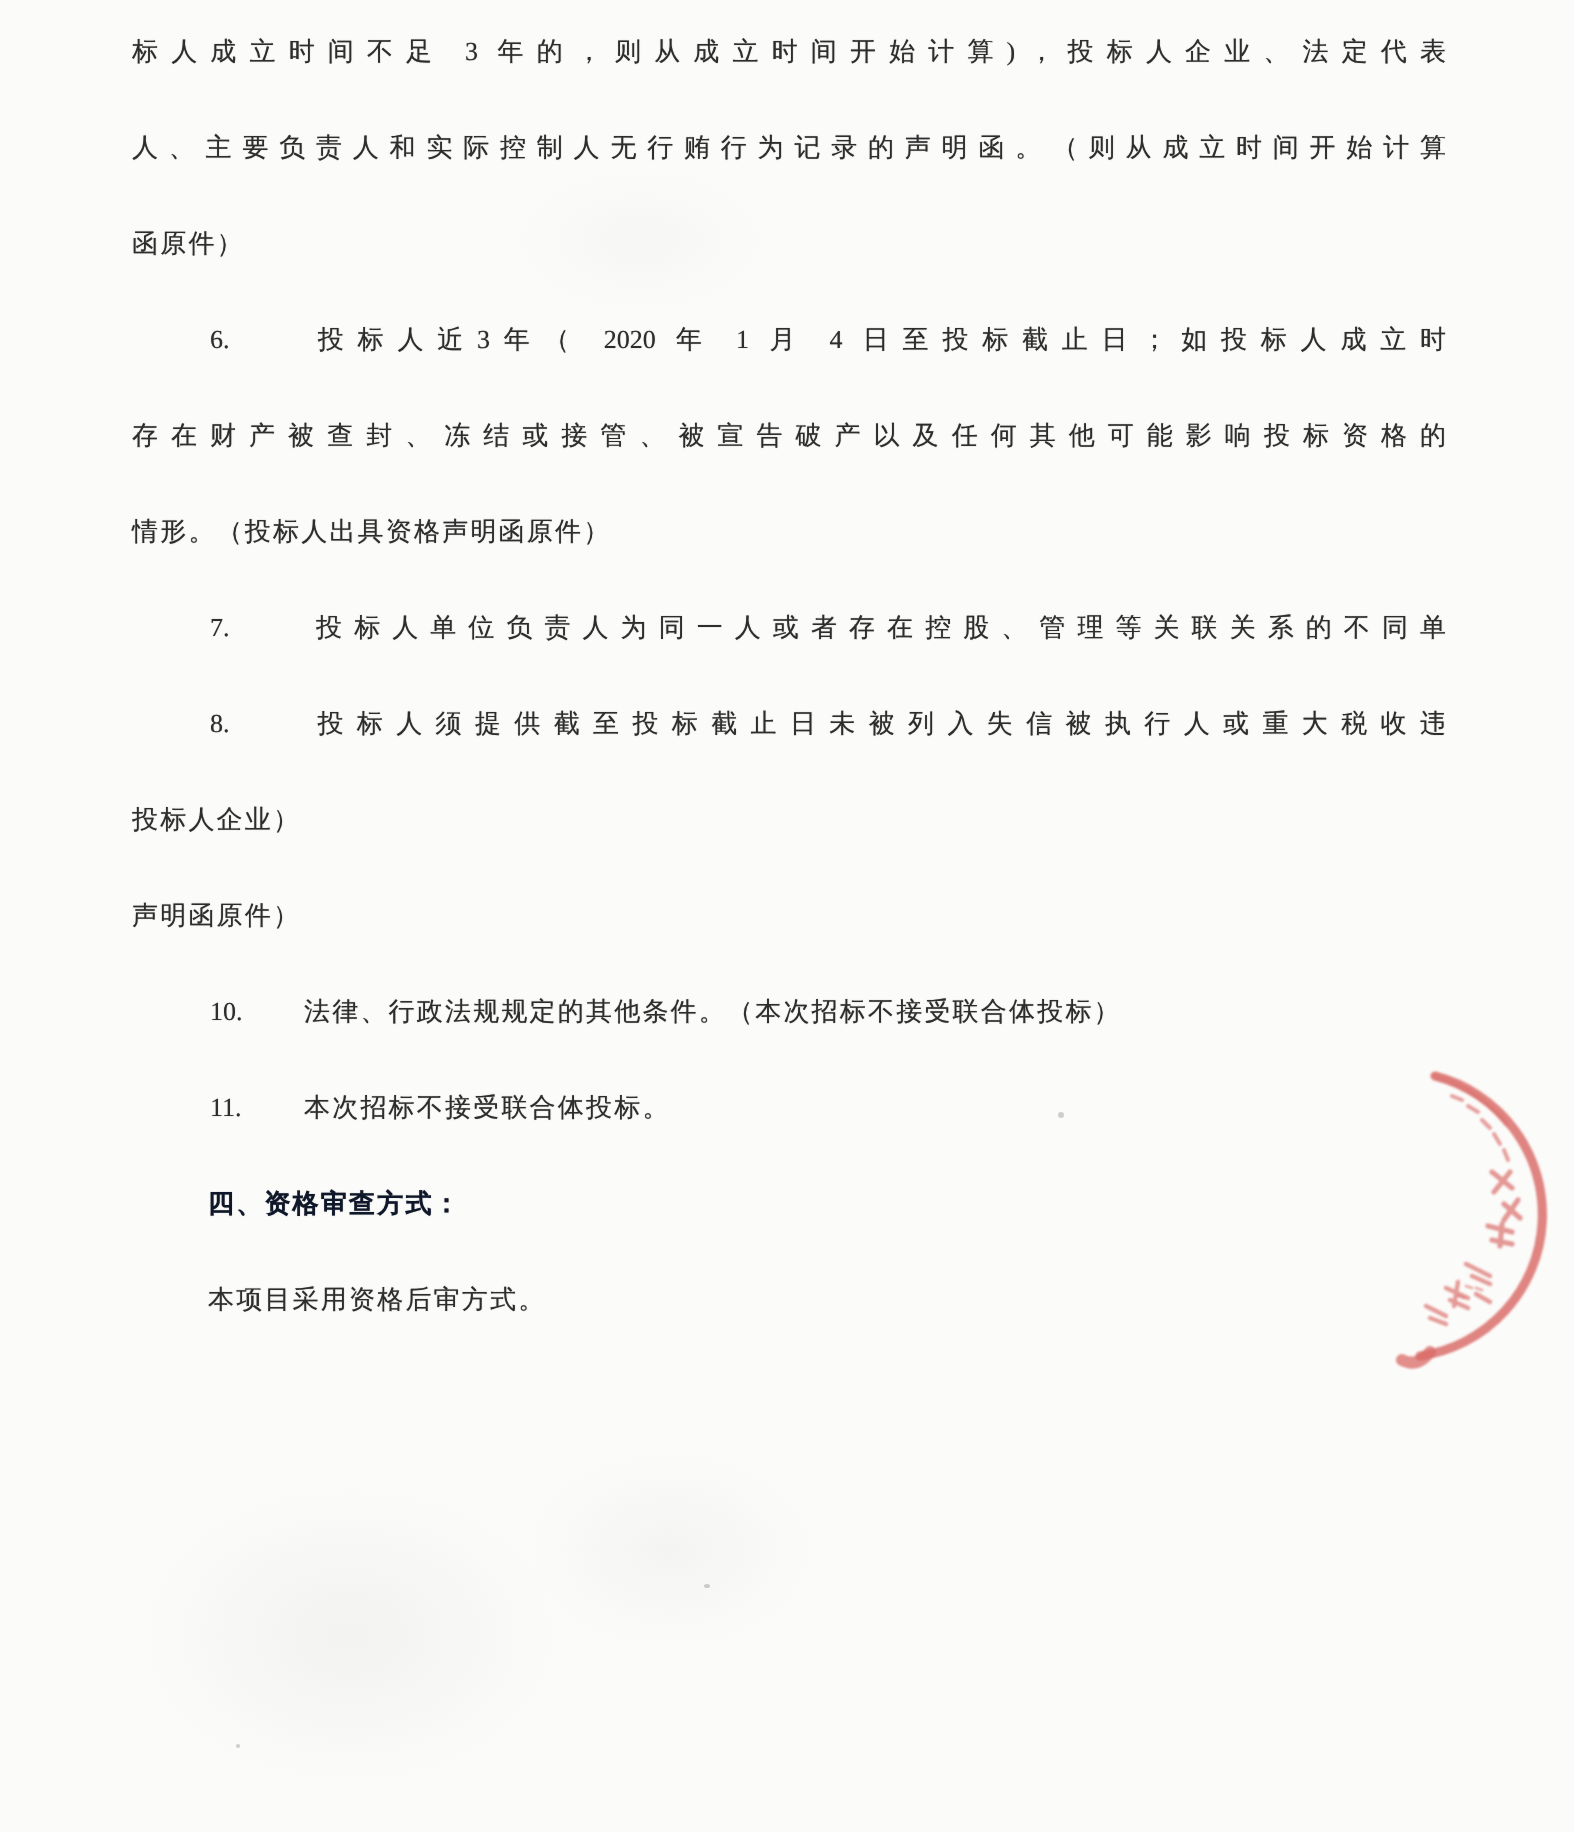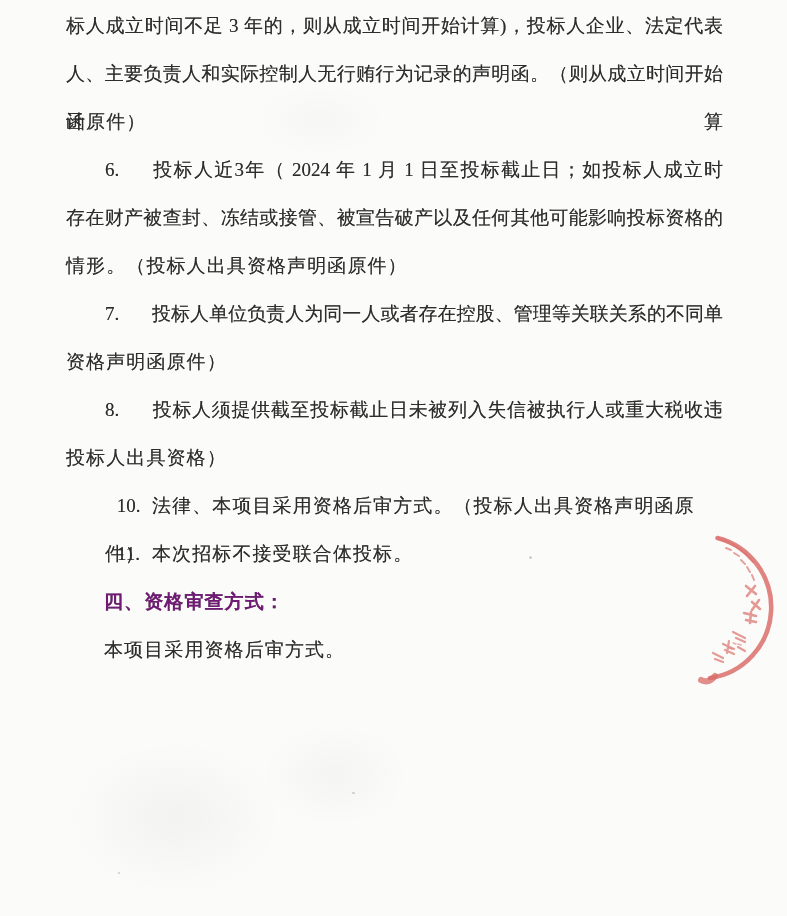--- a/index.html
+++ b/index.html
@@ -10,30 +10,30 @@
     color:#2d2d2d;
     position:relative;
     overflow:hidden;
   }
   .page{position:absolute;inset:0;}
   .textblock{
     position:absolute;left:66px;top:2px;width:657px;
   }
   .line{
     height:48px;line-height:48px;
-    font-size:19px;
+    font-size:13px;
     white-space:normal;
     text-shadow:0 0 .5px rgba(30,30,30,.55);
   }
   .line:not(.just){letter-spacing:1.1px;}
   .just{text-align:justify;text-align-last:justify;}
   .num{padding-left:39px;}
   .ind{padding-left:38px;}
-  .bold{font-weight:bold;color:#701a75;}
-  .no{display:inline-block;width:47px;letter-spacing:0;text-align:center;}
+  .bold{font-weight:bold;color:#0f172a;}
+  .no{display:inline-block;width:47px;letter-spacing:0;}
   
   .smudge{position:absolute;border-radius:50%;pointer-events:none;}
   .sm1{left:60px;top:735px;width:230px;height:165px;
        background:radial-gradient(ellipse at center,rgba(90,90,95,.055),rgba(90,90,95,0) 65%);}
   .sm2{left:255px;top:720px;width:160px;height:110px;
        background:radial-gradient(ellipse at center,rgba(90,90,95,.045),rgba(90,90,95,0) 65%);}
   .sm3{left:250px;top:80px;width:140px;height:80px;
        background:radial-gradient(ellipse at center,rgba(90,90,95,.03),rgba(90,90,95,0) 65%);}
   .speck{position:absolute;border-radius:50%;background:rgba(70,70,70,.25);}
   .sp1{left:529px;top:556px;width:3px;height:3px;}
@@ -51,32 +51,32 @@
   <div class="smudge sm3"></div>
   <div class="speck sp1"></div>
   <div class="speck sp2"></div>
   <div class="speck sp3"></div>
 
   <div class="textblock">
     <div class="line just">标人成立时间不足 3 年的，则从成立时间开始计算)，投标人企业、法定代表</div>
     <div class="line just">人、主要负责人和实际控制人无行贿行为记录的声明函。（则从成立时间开始计算</div>
     <div class="line">函原件）</div>
 
-    <div class="line just num"><span class="no">6.</span><span>投标人近3年（ 2024 年 1 月 1 日至投标截止日；如投标人成立时</span></div>
+    <div class="line just num"><span class="no">6.</span><span>投标人近3年（ 2020 年 1 月 4 日至投标截止日；如投标人成立时</span></div>
     <div class="line just">存在财产被查封、冻结或接管、被宣告破产以及任何其他可能影响投标资格的</div>
     <div class="line">情形。（投标人出具资格声明函原件）</div>
 
     <div class="line just num"><span class="no">7.</span><span>投标人单位负责人为同一人或者存在控股、管理等关联关系的不同单</span></div>
-    <div class="line">资格声明函原件）</div>
 
     <div class="line just num"><span class="no">8.</span><span>投标人须提供截至投标截止日未被列入失信被执行人或重大税收违</span></div>
-    <div class="line">投标人出具资格）</div>
+    <div class="line">投标人企业）</div>
 
+    <div class="line">声明函原件）</div>
 
-    <div class="line num"><span class="no">10.</span><span>法律、本项目采用资格后审方式。（投标人出具资格声明函原件）</span></div>
+    <div class="line num"><span class="no">10.</span><span>法律、行政法规规定的其他条件。（本次招标不接受联合体投标）</span></div>
     <div class="line num"><span class="no">11.</span><span>本次招标不接受联合体投标。</span></div>
 
     <div class="line ind bold">四、资格审查方式：</div>
     <div class="line ind">本项目采用资格后审方式。</div>
   </div>
 
   <svg class="stamp" width="182" height="192" viewBox="0 0 182 192">
     <defs>
       <filter id="sblur" x="-20%" y="-20%" width="140%" height="140%">
         <feGaussianBlur stdDeviation="0.55"></feGaussianBlur>

